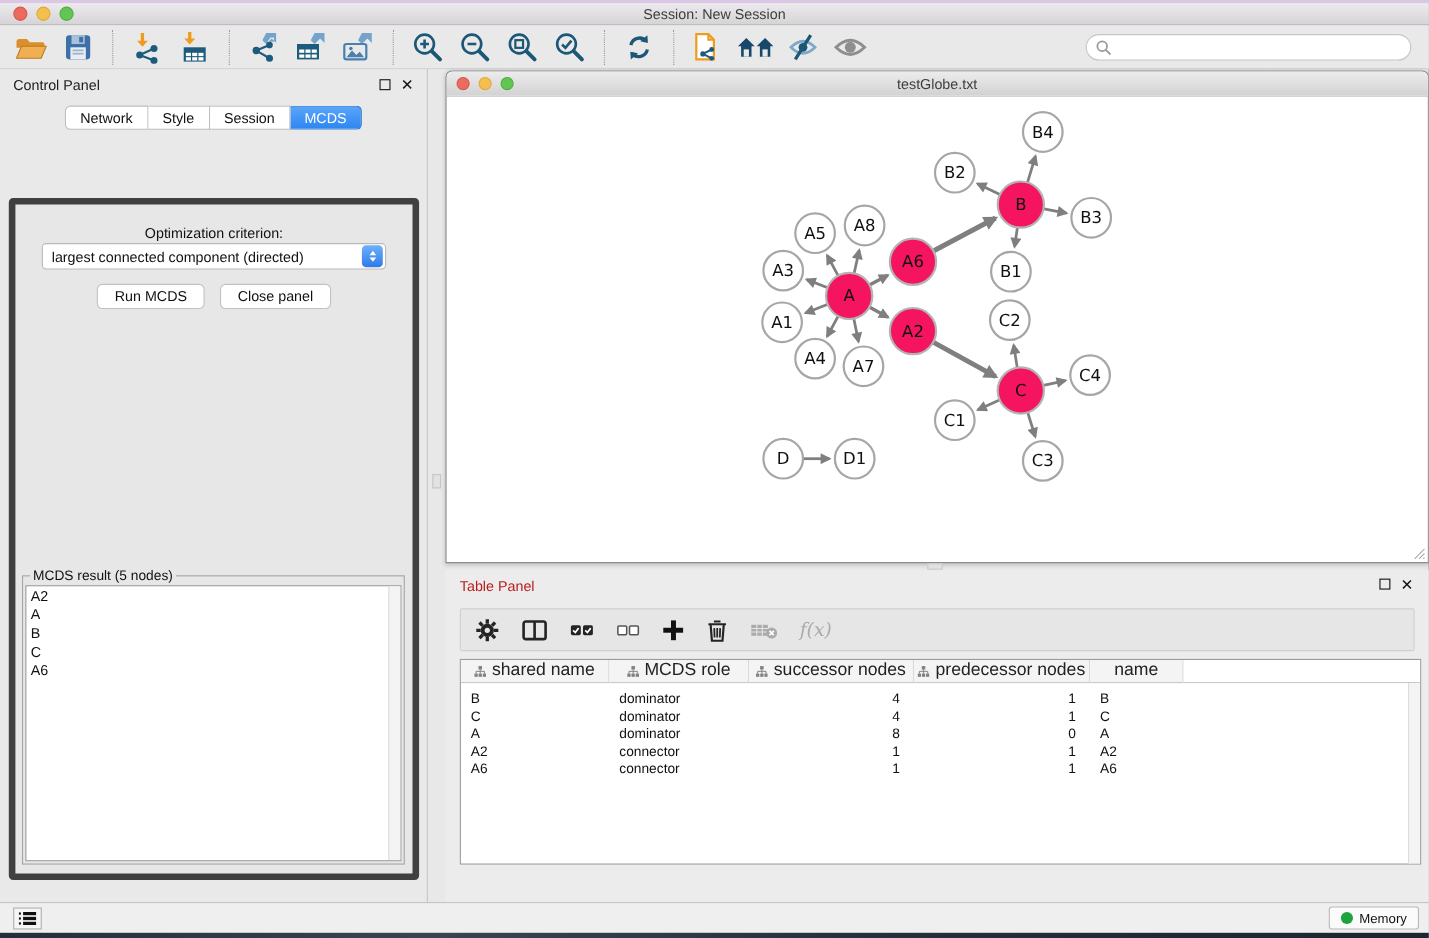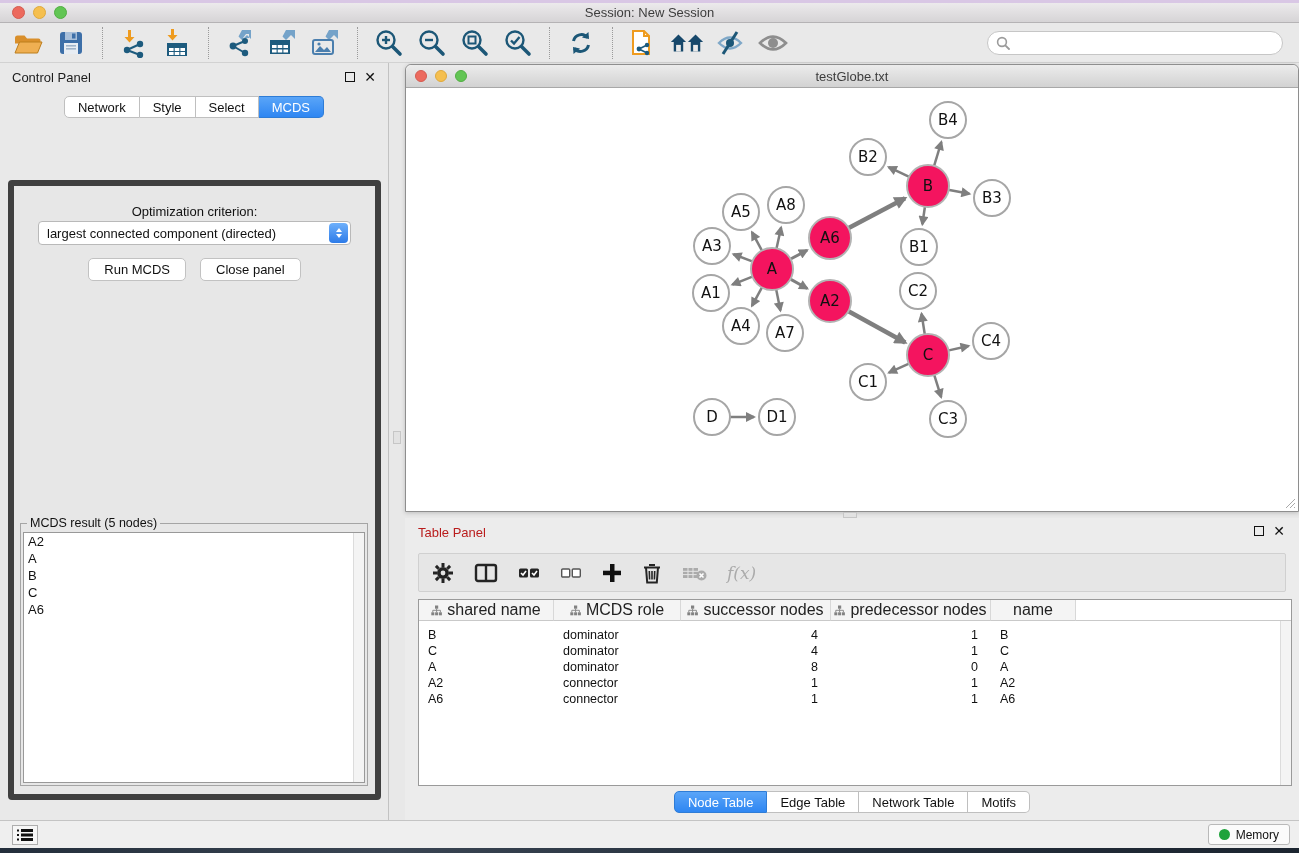--- a/index.html
+++ b/index.html
@@ -279,21 +279,21 @@
     <div class="panel-head">
       <span class="ptitle">Control Panel</span>
       <span class="panel-ctl">
         <span class="float-box"></span>
         <span class="close-x">✕</span>
       </span>
     </div>
     <div class="seg" style="margin-top:5px;">
       <div class="tab">Network</div>
       <div class="tab">Style</div>
-      <div class="tab">Select</div>
+      <div class="tab">Session</div>
       <div class="tab active">MCDS</div>
     </div>
     <div class="cp-content">
       <div class="opt-label">Optimization criterion:</div>
       <div class="combo">
         <span class="val">largest connected component (directed)</span>
         <span class="stepper">
           <span class="chev-up"></span>
             <span class="chev-dn"></span>
         </span>
@@ -560,28 +560,20 @@
         <div class="td">A6</div>
         <div class="td">connector</div>
         <div class="td num">1</div>
         <div class="td num">1</div>
         <div class="td">A6</div>
           <div class="td"></div>
       </div>
       <div class="vtrack" style="top:21px;"></div>
     </div>
 
-    <div class="tp-tabs">
-      <div class="seg">
-        <div class="tab active">Node Table</div>
-        <div class="tab">Edge Table</div>
-        <div class="tab">Network Table</div>
-        <div class="tab">Motifs</div>
-      </div>
-    </div>
   </div>
 
   <div class="statusbar">
     <div class="list-btn">
       <svg width="16" height="12" viewBox="0 0 16 12">
         <rect x="0" y="0.5" width="2" height="2" fill="#111"></rect>
           <rect x="4" y="0" width="12" height="3" fill="#111"></rect>
         <rect x="0" y="5" width="2" height="2" fill="#111"></rect>
           <rect x="4" y="4.5" width="12" height="3" fill="#111"></rect>
         <rect x="0" y="9.5" width="2" height="2" fill="#111"></rect>

